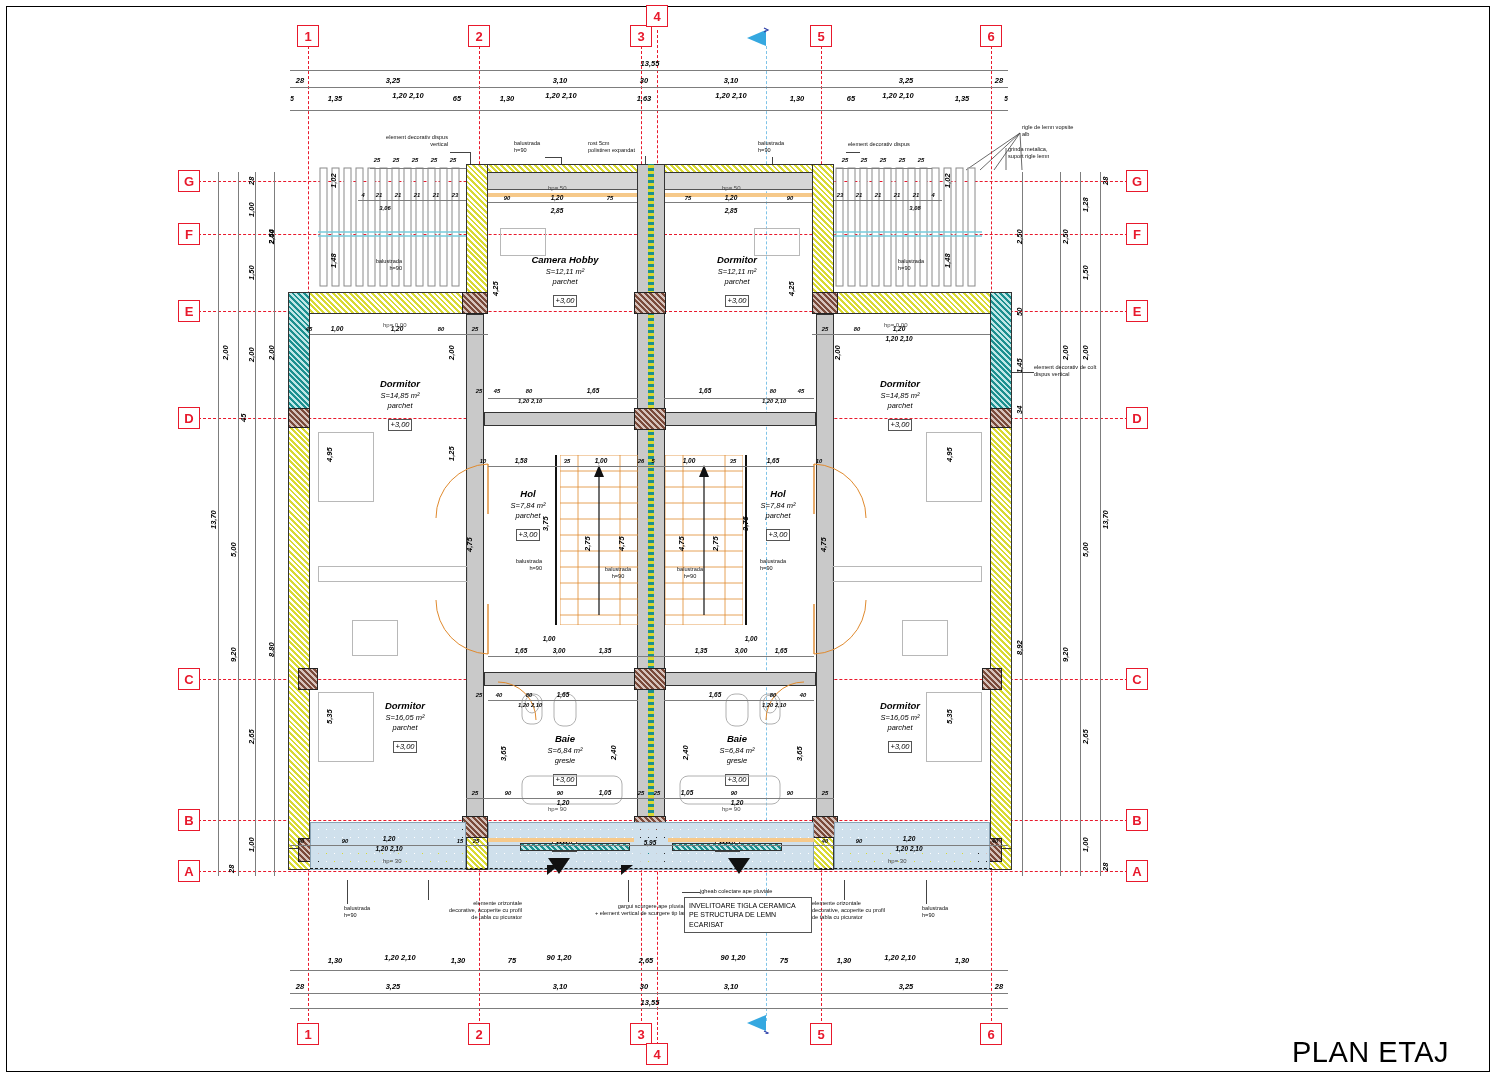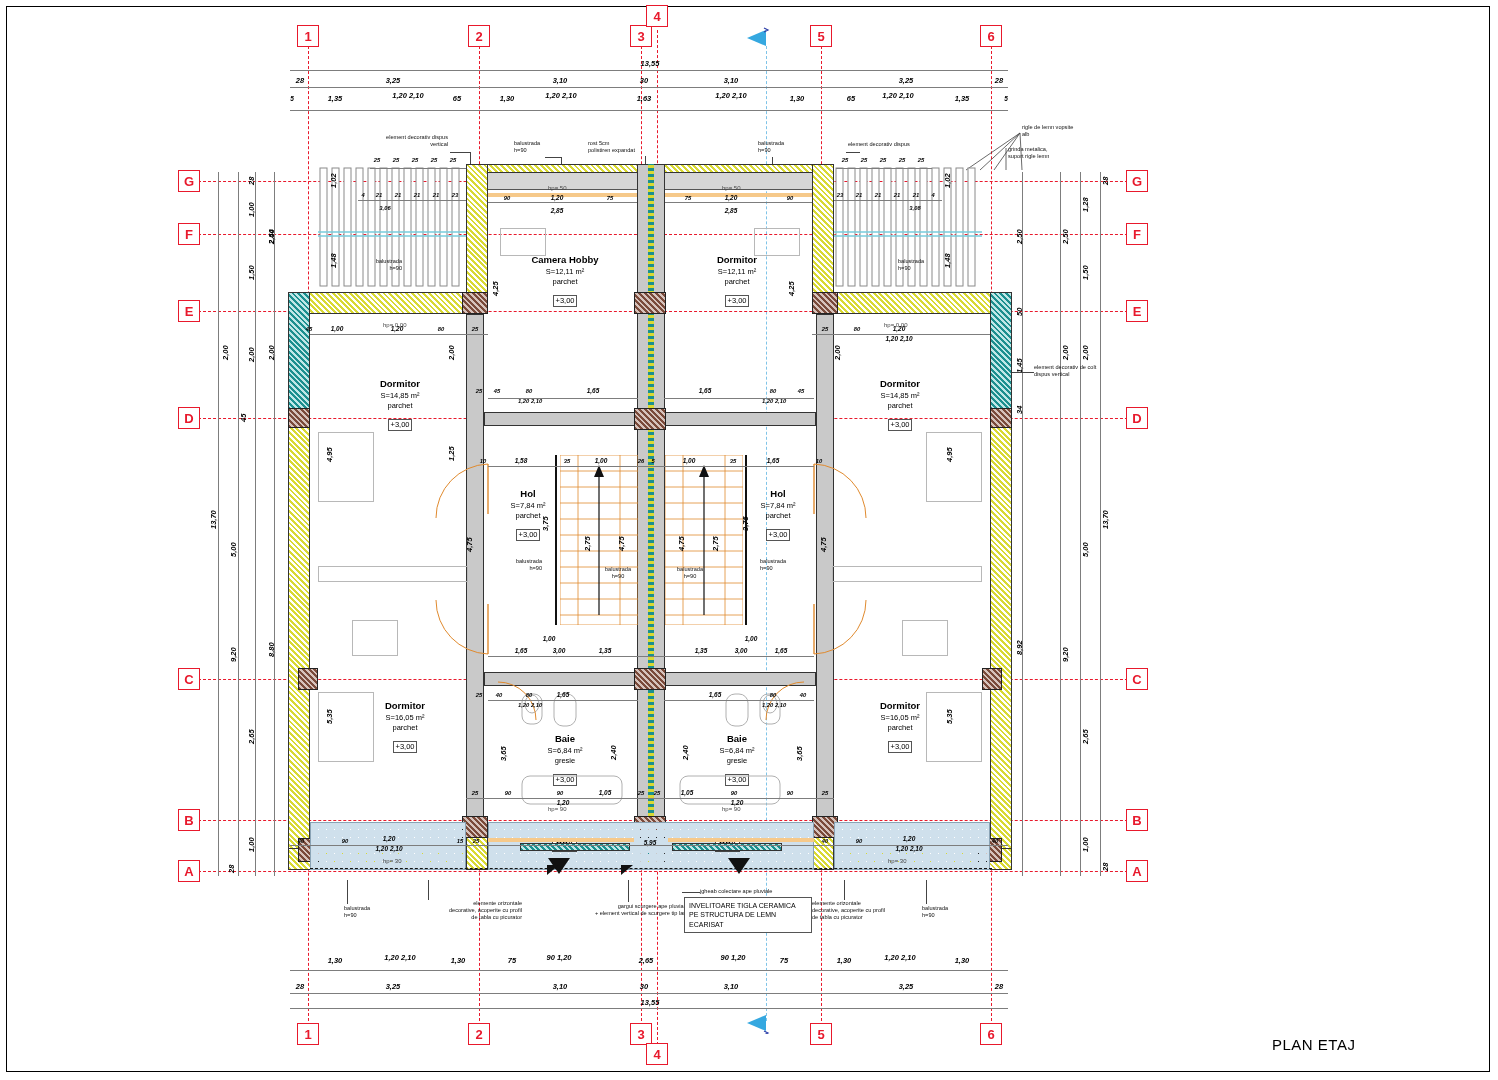--- a/index.html
+++ b/index.html
@@ -28,21 +28,21 @@
   .dtxt.sm{font-size:6.5px;}
   .dtxt.xs{font-size:5.8px;}
 
   
   .anno{font-size:5.6px;line-height:1.25;color:#111;white-space:pre-line;}
   .anno.r{text-align:right;}
   .leader{background:#444;height:1px;}
   .leader-v{background:#444;width:1px;}
 
   
-  .room{text-align:center;line-height:1.35;}
+  .room{text-align:center;line-height:1.35;font-style:italic;}
   .room .nm{font-size:9.5px;font-weight:700;}
   .room .ar{font-size:7.5px;}
   .room .fi{font-size:7.5px;}
   .room .lv{font-size:7.5px;border:1px solid #555;display:inline-block;padding:0 2px;}
 
   
   .wall-ext{background:
       repeating-linear-gradient(45deg,#d9d933 0 2px,#fff 2px 4px);
       border:1px solid #333;box-sizing:border-box;}
   .wall-struct{background:
@@ -61,21 +61,21 @@
   .blackline-v{background:#111;width:2px;}
 
   
   .hp{font-size:6px;color:#444;white-space:nowrap;}
   .slope{font-size:11px;font-weight:700;border:1px solid #444;background:#fff;
          padding:0 3px;}
   .tri-down{width:0;height:0;border-left:11px solid transparent;border-right:11px solid transparent;
             border-top:16px solid #111;}
   .notebox{border:1px solid #555;background:#fff;font-size:7px;line-height:1.35;
            padding:3px 4px;white-space:pre-line;}
-  .title{font-size:15px;letter-spacing:.5px;}
+  .title{font-size:29px;letter-spacing:.5px;margin-left:20px;}
 </style>
 </head>
 <body>
 
 <div class="stage">
 
   <div class="abs page-border"></div>
 
   <div class="abs gridline-v" style="left:308px;top:46px;height:975px;"></div>
   <div class="abs gridline-v" style="left:479px;top:46px;height:975px;"></div>

